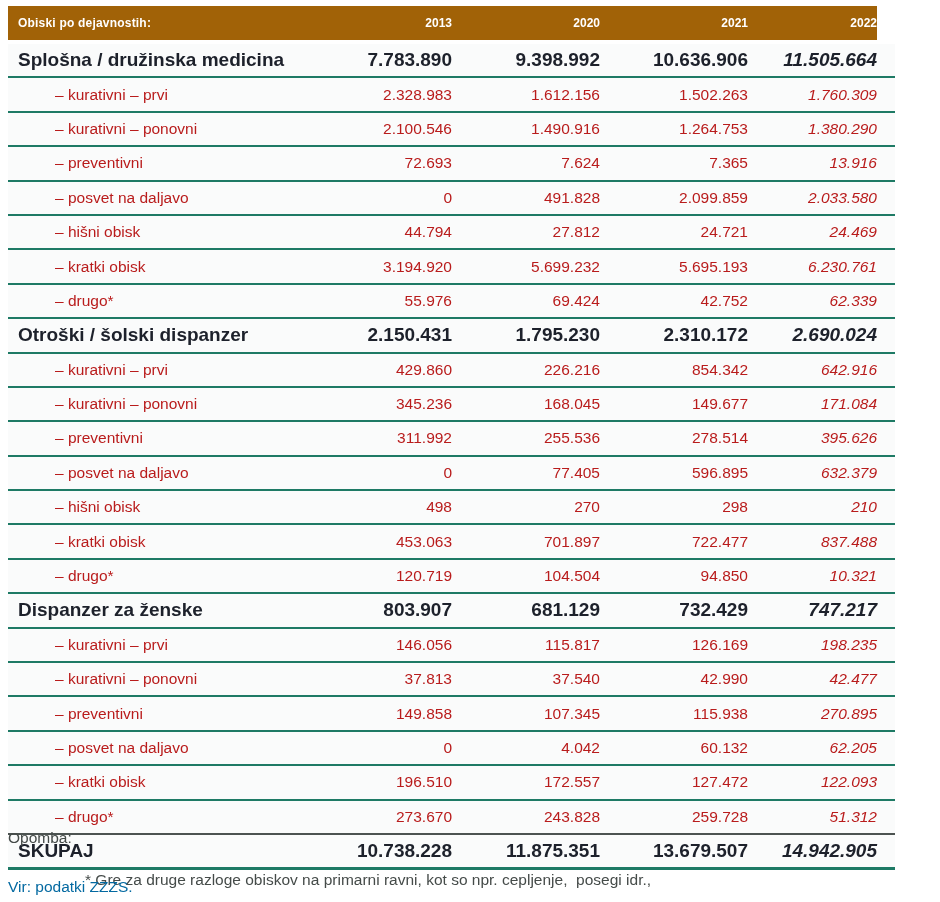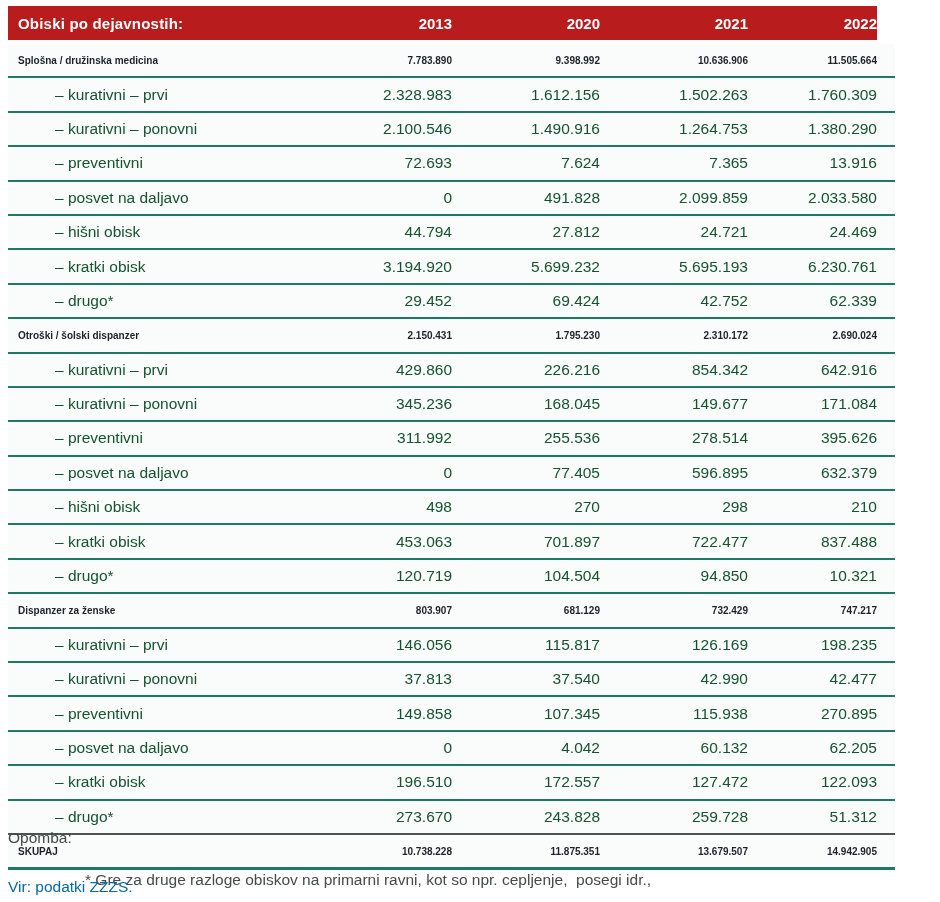--- a/index.html
+++ b/index.html
@@ -18,58 +18,58 @@
   .table-wrap {
     position: absolute;
     left: 8px;
     top: 6px;
     width: 887px;
   }
   
   .thead {
     width: 869px;
     height: 34px;
-    background: #b91c1c;
+    background: #a16207;
     display: grid;
     grid-template-columns: 1fr 148px 148px 148px 129px;
     align-items: center;
     color: #ffffff;
     font-weight: bold;
-    font-size: 15px;
+    font-size: 12px;
   }
   .thead .th-label {
     padding-left: 10px;
     letter-spacing: 0.2px;
   }
   .thead .th-year {
     text-align: right;
   }
   
   .tbody {
     margin-top: 4px;
     border-bottom: 3px solid #1e7a65;
   }
   .trow {
     display: grid;
     grid-template-columns: 1fr 148px 148px 148px 147px;
     align-items: center;
     height: 32.4px;
     background: #fafbfb;
     font-size: 15.5px;
-    color: #14532d;
+    color: #b91c1c;
   }
   .trow + .trow { border-top: 2px solid #1e7a65; }
   .trow .cell.label { padding-left: 10px; }
   .trow.sub .cell.label { padding-left: 47px; }
   .trow .cell.num { text-align: right; }
-  .trow .cell.num.last { padding-right: 18px; }
+  .trow .cell.num.last { padding-right: 18px; font-style: italic; }
   .trow.section, .trow.total {
     font-weight: bold;
     color: #1d212b;
-    font-size: 10px;
+    font-size: 19px;
   }
   .trow.total { border-top: 2px solid #4c5351; }
   
   .footnote {
     position: absolute;
     left: 8px;
     top: 828px;
     width: 900px;
     display: flex;
     font-size: 15.5px;
@@ -153,21 +153,21 @@
   <div class="trow sub">
     <div class="cell label">– kratki obisk</div>
     <div class="cell num">3.194.920</div>
     <div class="cell num">5.699.232</div>
     <div class="cell num">5.695.193</div>
     <div class="cell num last">6.230.761</div>
   </div>
 
   <div class="trow sub">
     <div class="cell label">– drugo*</div>
-    <div class="cell num">29.452</div>
+    <div class="cell num">55.976</div>
     <div class="cell num">69.424</div>
     <div class="cell num">42.752</div>
     <div class="cell num last">62.339</div>
   </div>
 
   <div class="trow section">
     <div class="cell label">Otroški / šolski dispanzer</div>
     <div class="cell num">2.150.431</div>
     <div class="cell num">1.795.230</div>
     <div class="cell num">2.310.172</div>

